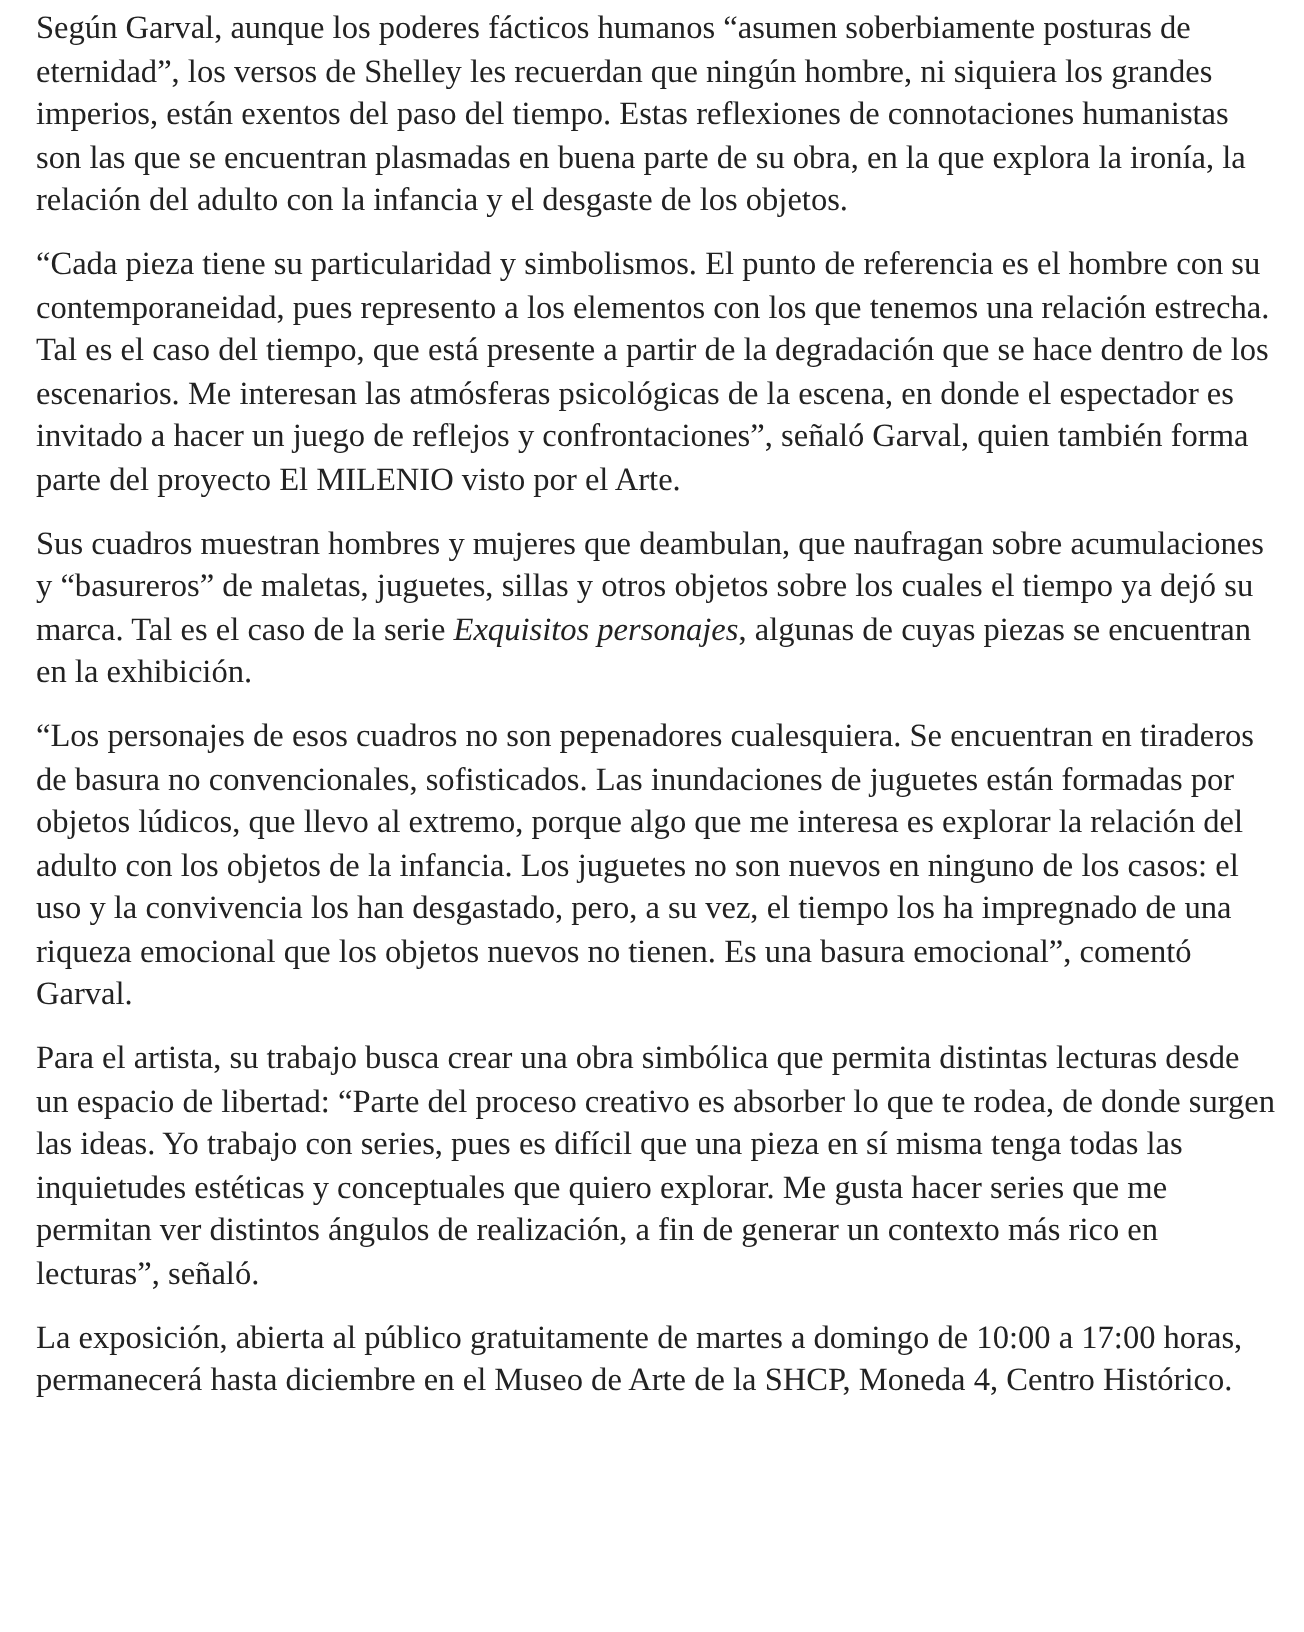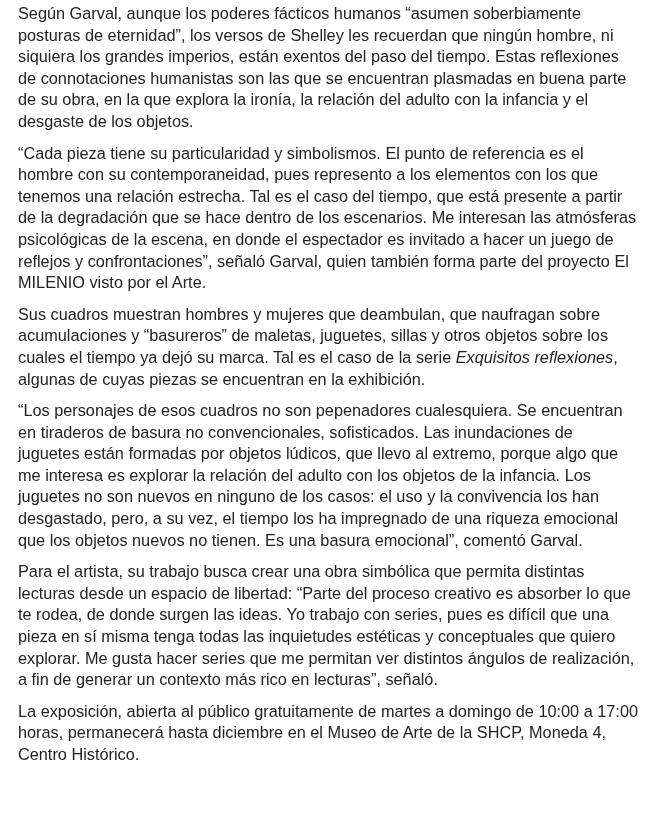--- a/index.html
+++ b/index.html
@@ -14,28 +14,29 @@
     }
     .article {
       padding: 3px 14px 0 18px;
       font-family: "Liberation Sans", sans-serif;
       font-size: 16.3px;
       line-height: 21.6px;
       color: #222222;
     }
     .article p {
       margin: 0 0 10px 0;
+      font-family: Liberation Serif, serif;
     }
     .article em {
       font-style: italic;
     }
   </style>
 </head>
 <body>
 
 <div class="article">
   <p>Según Garval, aunque los poderes fácticos humanos “asumen soberbiamente posturas de eternidad”, los versos de Shelley les recuerdan que ningún hombre, ni siquiera los grandes imperios, están exentos del paso del tiempo. Estas reflexiones de connotaciones humanistas son las que se encuentran plasmadas en buena parte de su obra, en la que explora la ironía, la relación del adulto con la infancia y el desgaste de los objetos.</p>
   <p>“Cada pieza tiene su particularidad y simbolismos. El punto de referencia es el hombre con su contemporaneidad, pues represento a los elementos con los que tenemos una relación estrecha. Tal es el caso del tiempo, que está presente a partir de la degradación que se hace dentro de los escenarios. Me interesan las atmósferas psicológicas de la escena, en donde el espectador es invitado a hacer un juego de reflejos y confrontaciones”, señaló Garval, quien también forma parte del proyecto El MILENIO visto por el Arte.</p>
-  <p><span>Sus cuadros muestran hombres y mujeres que deambulan, que naufragan sobre acumulaciones y “basureros” de maletas, juguetes, sillas y otros objetos sobre los cuales el tiempo ya dejó su marca. Tal es el caso de la serie </span><em>Exquisitos reflexiones</em><span>, algunas de cuyas piezas se encuentran en la exhibición.</span></p>
+  <p><span>Sus cuadros muestran hombres y mujeres que deambulan, que naufragan sobre acumulaciones y “basureros” de maletas, juguetes, sillas y otros objetos sobre los cuales el tiempo ya dejó su marca. Tal es el caso de la serie </span><em>Exquisitos personajes</em><span>, algunas de cuyas piezas se encuentran en la exhibición.</span></p>
   <p>“Los personajes de esos cuadros no son pepenadores cualesquiera. Se encuentran en tiraderos de basura no convencionales, sofisticados. Las inundaciones de juguetes están formadas por objetos lúdicos, que llevo al extremo, porque algo que me interesa es explorar la relación del adulto con los objetos de la infancia. Los juguetes no son nuevos en ninguno de los casos: el uso y la convivencia los han desgastado, pero, a su vez, el tiempo los ha impregnado de una riqueza emocional que los objetos nuevos no tienen. Es una basura emocional”, comentó Garval.</p>
   <p>Para el artista, su trabajo busca crear una obra simbólica que permita distintas lecturas desde un espacio de libertad: “Parte del proceso creativo es absorber lo que te rodea, de donde surgen las ideas. Yo trabajo con series, pues es difícil que una pieza en sí misma tenga todas las inquietudes estéticas y conceptuales que quiero explorar. Me gusta hacer series que me permitan ver distintos ángulos de realización, a fin de generar un contexto más rico en lecturas”, señaló.</p>
   <p>La exposición, abierta al público gratuitamente de martes a domingo de 10:00 a 17:00 horas, permanecerá hasta diciembre en el Museo de Arte de la SHCP, Moneda 4, Centro Histórico.</p>
 </div>
 
 </body></html>

